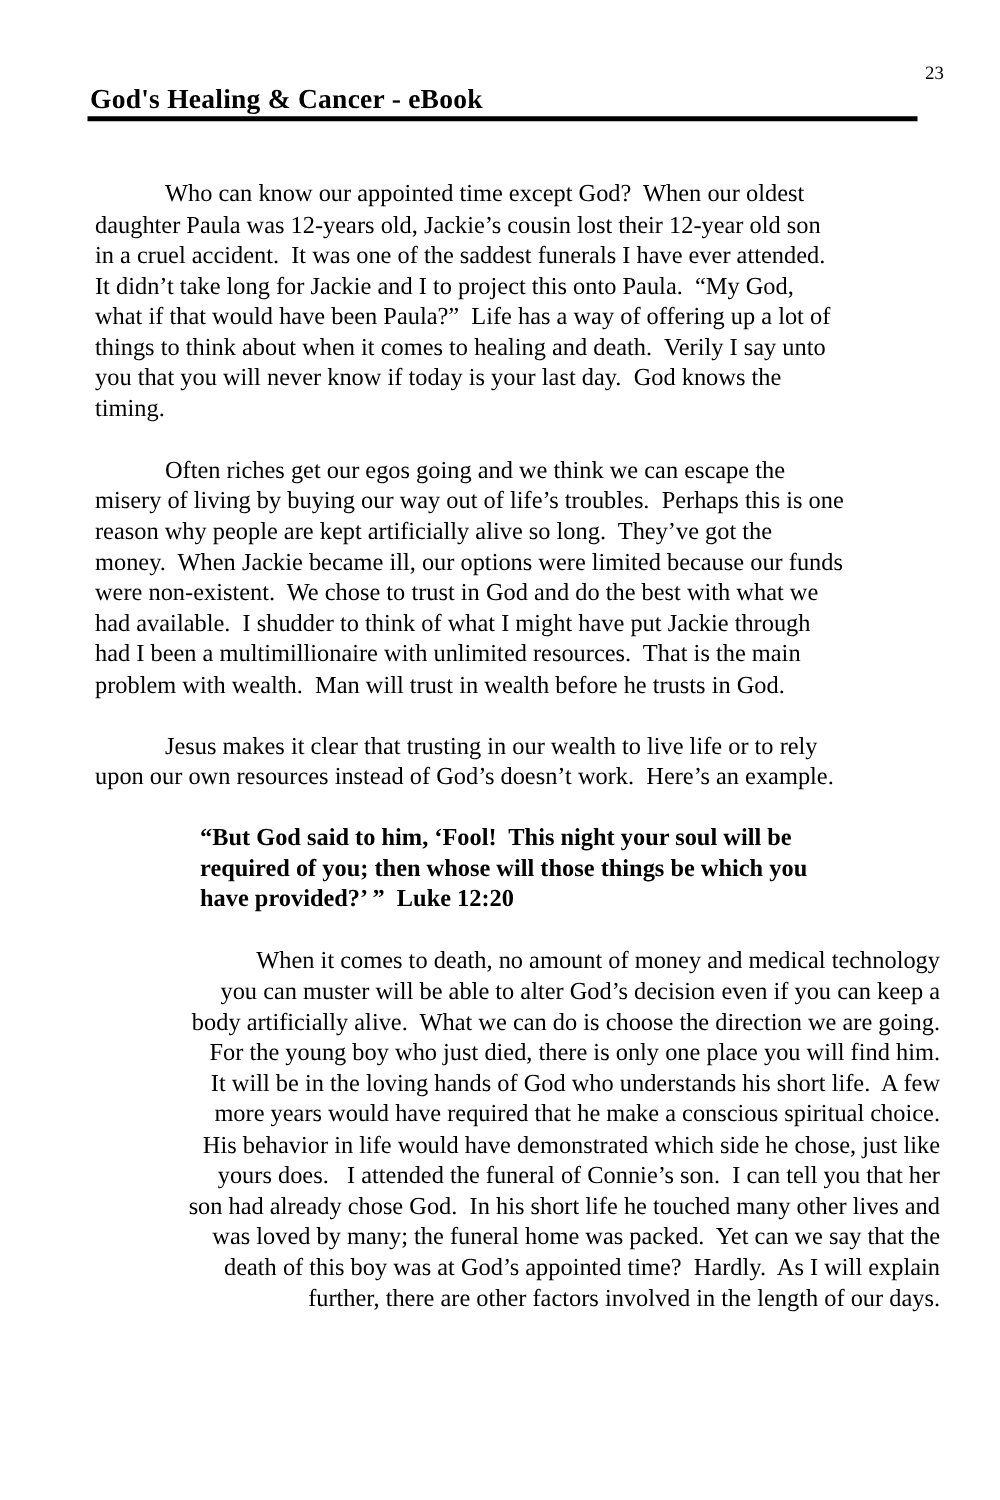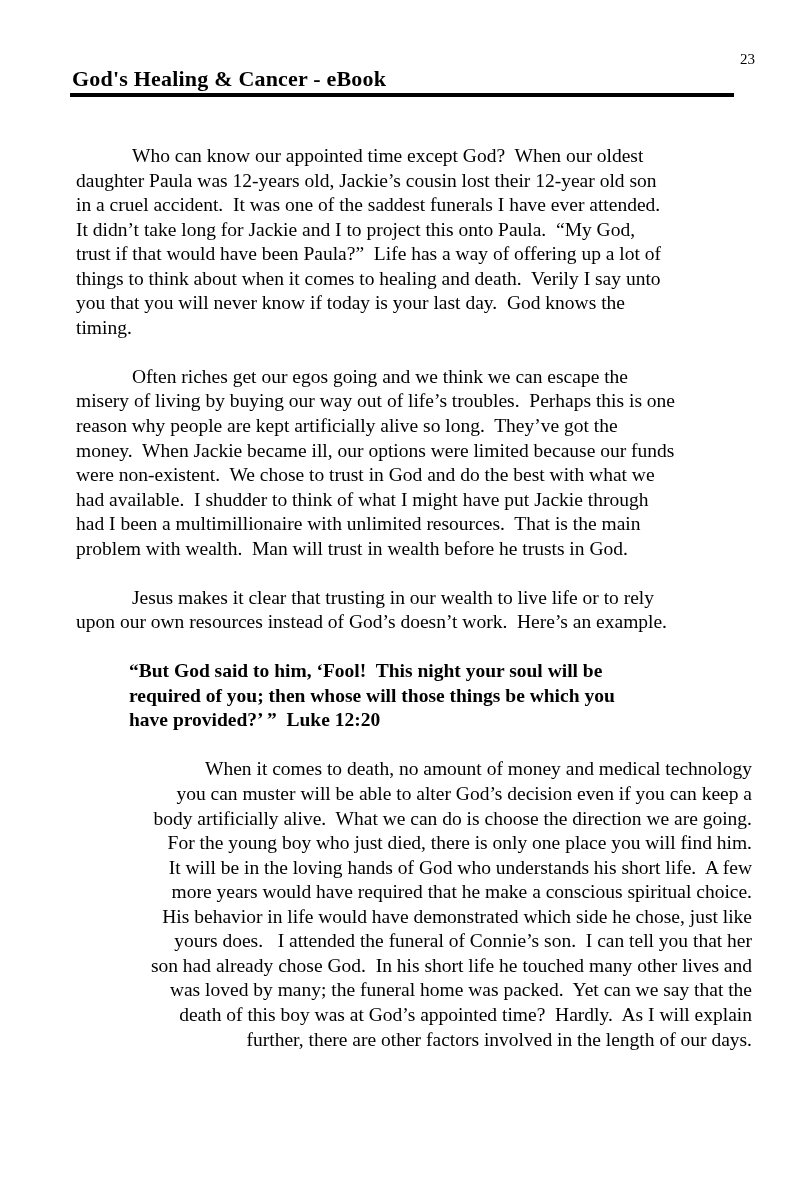--- a/index.html
+++ b/index.html
@@ -58,21 +58,21 @@
     text-align: right;
   }
   .line {
     line-height: 24.55px;
     white-space: pre-wrap;
   }
   .line.first-line {
     text-indent: 56px;
   }
   .paragraph.quote {
-    margin-left: 53px;
+    margin-left: 84px;
     width: 560px;
     font-weight: bold;
   }
   
   .footer-rule {
     position: absolute;
     top: 1066px;
     left: 70px;
     width: 664px;
     height: 2px;
@@ -105,21 +105,21 @@
   <div class="header-title">God's Healing &amp; Cancer - eBook</div>
 
   <div class="header-rule"></div>
 
   <div class="document-body">
       <div class="paragraph">
         <div class="line first-line">Who can know our appointed time except God?  When our oldest</div>
         <div class="line">daughter Paula was 12-years old, Jackie’s cousin lost their 12-year old son</div>
         <div class="line">in a cruel accident.  It was one of the saddest funerals I have ever attended.</div>
         <div class="line">It didn’t take long for Jackie and I to project this onto Paula.  “My God,</div>
-        <div class="line">trust if that would have been Paula?”  Life has a way of offering up a lot of</div>
+        <div class="line">what if that would have been Paula?”  Life has a way of offering up a lot of</div>
         <div class="line">things to think about when it comes to healing and death.  Verily I say unto</div>
         <div class="line">you that you will never know if today is your last day.  God knows the</div>
         <div class="line">timing.</div>
       </div>
       <div class="paragraph">
         <div class="line first-line">Often riches get our egos going and we think we can escape the</div>
         <div class="line">misery of living by buying our way out of life’s troubles.  Perhaps this is one</div>
         <div class="line">reason why people are kept artificially alive so long.  They’ve got the</div>
         <div class="line">money.  When Jackie became ill, our options were limited because our funds</div>
         <div class="line">were non-existent.  We chose to trust in God and do the best with what we</div>

